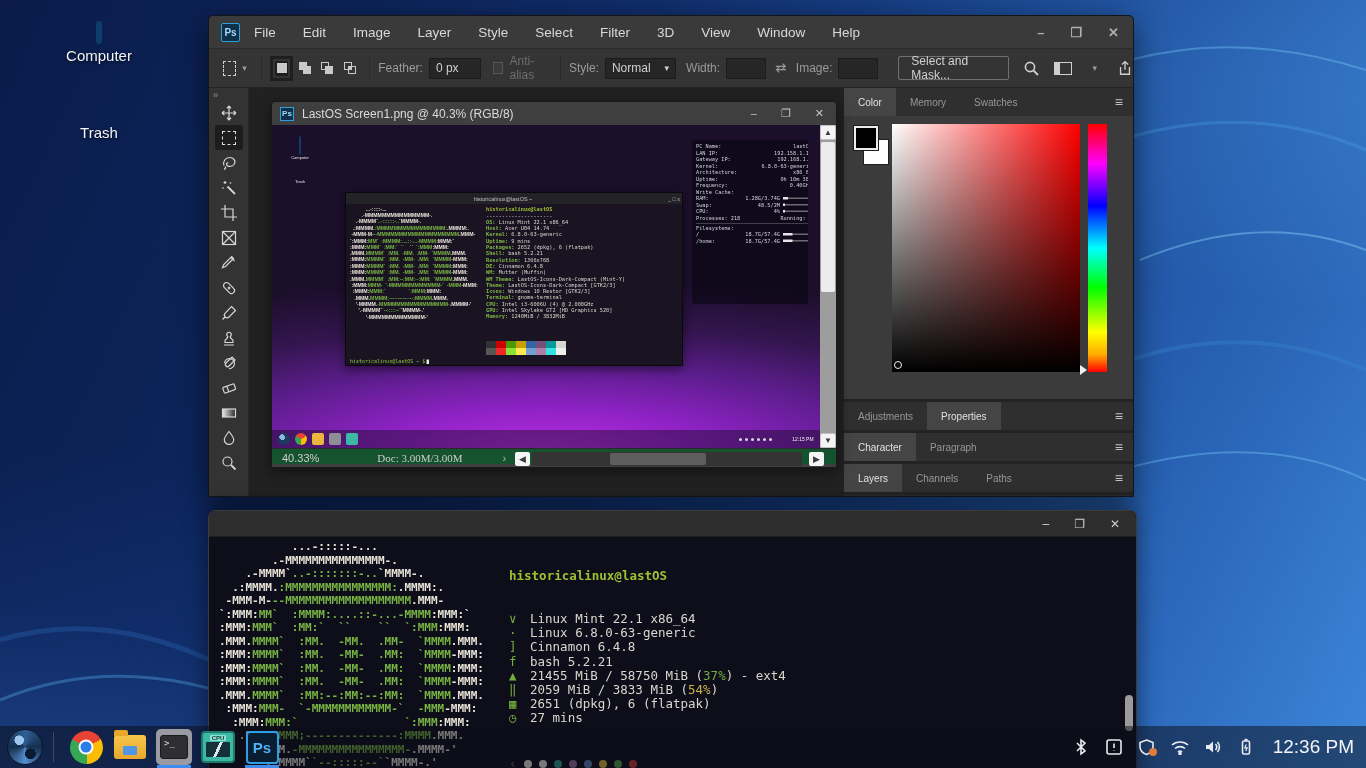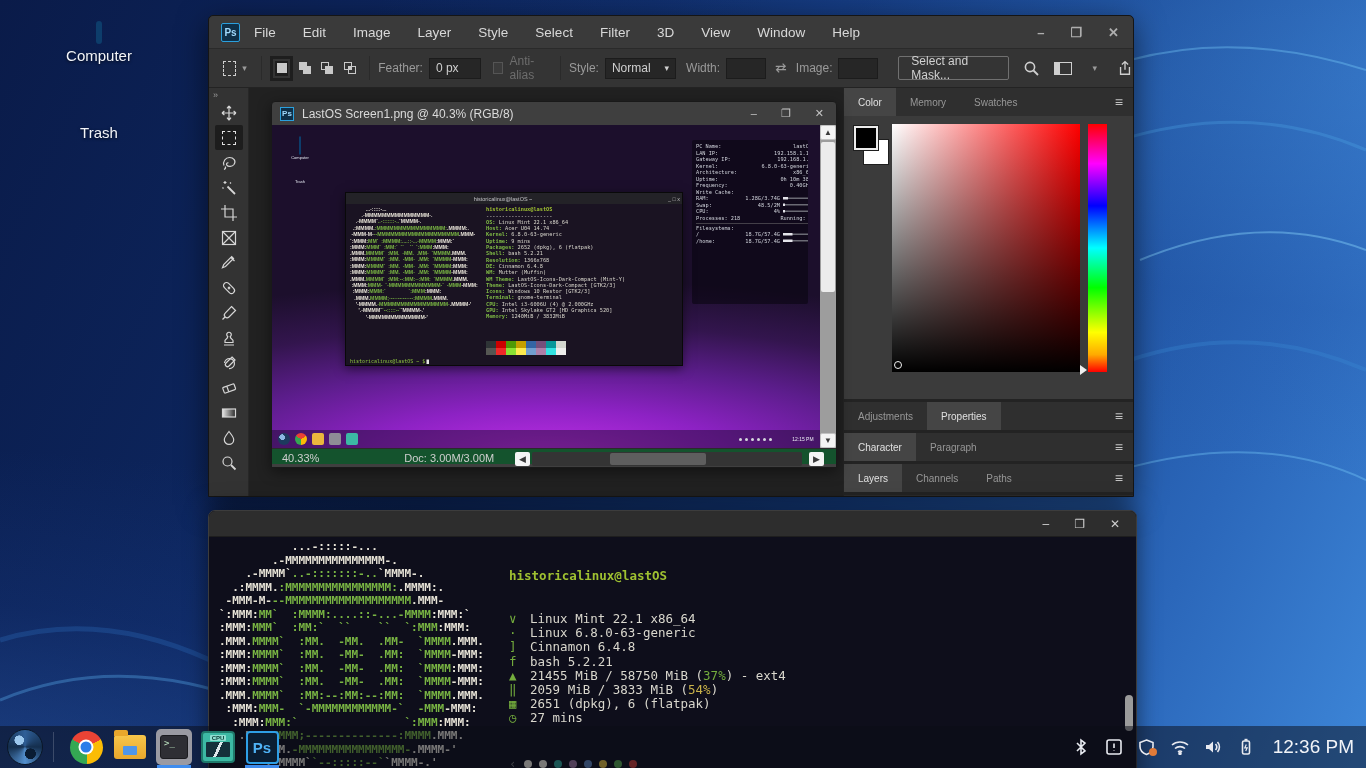--- a/index.html
+++ b/index.html
@@ -596,21 +596,21 @@
 
             <div class="vscroll">
               <div class="scroll-btn up">▲</div>
               <div class="vthumb"></div>
               <div class="scroll-btn down">▼</div>
             </div>
           </div>
 
           <div class="doc-status">
             <span style="margin-left:10px;">40.33%</span>
-            <span style="margin-left:85px;">Doc: 3.00M/3.00M</span>
+            <span style="margin-left:58px;font-family:Liberation Serif, serif;">Doc: 3.00M/3.00M</span>
             <span style="margin-left:40px;color:#bdbdbd;">›</span>
             <div class="hbtn" style="left:243px;">◀</div>
             <div class="htrack">
               <div class="hthumb"></div>
             </div>
             <div class="hbtn" style="left:537px;">▶</div>
           </div>
         </div>
       </div>
 

